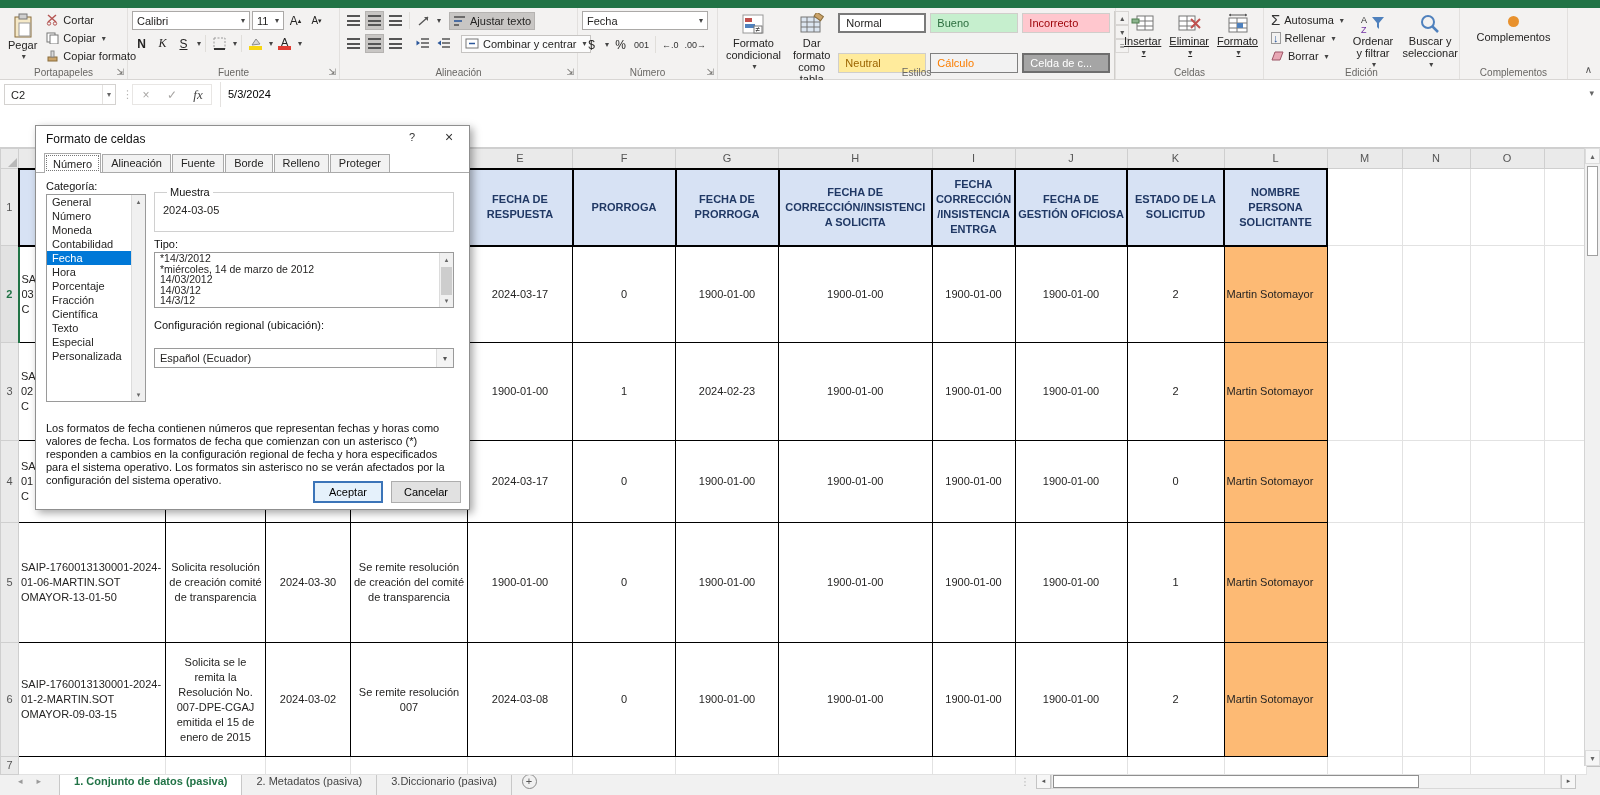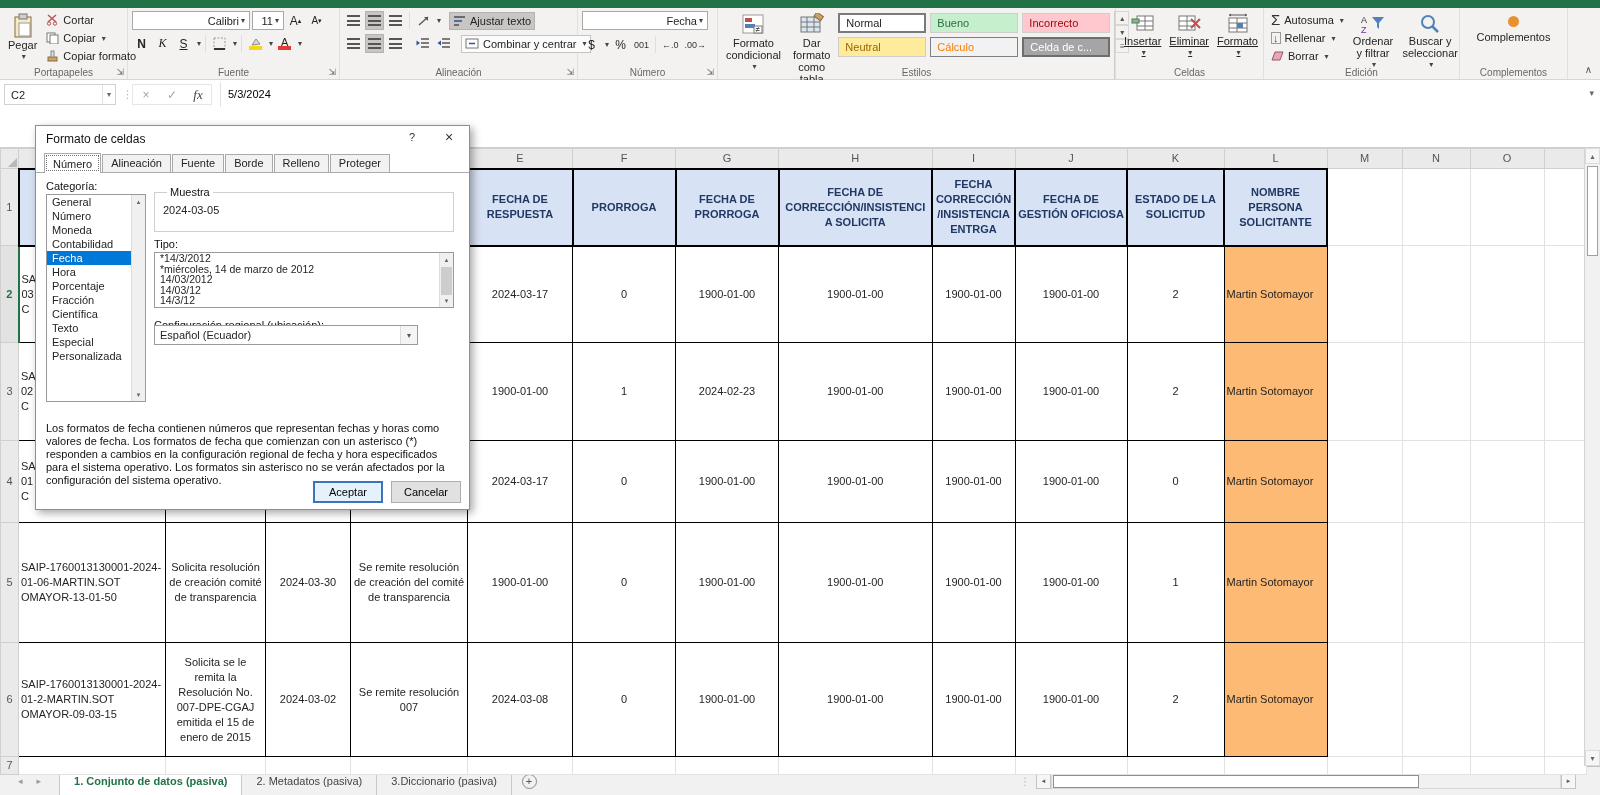--- a/index.html
+++ b/index.html
@@ -10,21 +10,21 @@
   .titlestrip{position:absolute;left:0;top:0;width:1600px;height:8px;background:#217346;}
 
   
   .ribbon{position:absolute;left:0;top:8px;width:1600px;height:72px;background:#f3f2f1;border-bottom:1px solid #d8d6d4;display:flex;}
   .rg{position:relative;border-right:1px solid #e2e0de;padding:3px 4px 14px 4px;flex:0 0 auto;}
   .rg-label{position:absolute;bottom:1px;left:0;right:0;text-align:center;font-size:10px;color:#696764;}
   .launcher{position:absolute;bottom:2px;right:3px;font-size:9px;color:#696764;cursor:pointer;}
   .chev{font-size:8px;color:#444;margin-left:2px;}
   .sbtn{display:flex;align-items:center;gap:4px;font-size:11px;height:18px;padding:0 3px;white-space:nowrap;cursor:pointer;}
   .bigbtn{display:flex;flex-direction:column;align-items:center;justify-content:flex-start;font-size:11px;line-height:12px;text-align:center;padding:2px 4px;cursor:pointer;white-space:normal;}
-  .combo{border:1px solid #aba9a7;background:#fff;font-size:11px;height:19px;display:flex;align-items:center;padding:0 4px;justify-content:flex-end;cursor:pointer;}
+  .combo{border:1px solid #aba9a7;background:#fff;font-size:11px;height:19px;display:flex;align-items:center;padding:0 4px;justify-content:space-between;cursor:pointer;}
   .iconbtn{display:flex;align-items:center;justify-content:center;height:19px;min-width:19px;padding:0 2px;font-size:12px;cursor:pointer;}
   .pressed{background:#c8c6c4;border:1px solid #b5b3b1;}
   .outlined{border:1px solid #c6c4c2;background:#fbfbfb;}
   .bars{display:inline-block;width:13px;height:11px;background:repeating-linear-gradient(to bottom,#555 0 2px,transparent 2px 4.6px);}
   .vline{width:1px;background:#e0deda;align-self:stretch;margin:1px 2px;}
   .row{display:flex;align-items:center;gap:2px;}
   .stylechip{width:88px;height:20px;font-size:11px;display:flex;align-items:center;padding:0 6px;border:1px solid #d0cecb;cursor:pointer;}
   .gal-strip{display:flex;flex-direction:column;border-left:1px solid #d0cecb;}
   .gal-strip span{width:14px;height:14px;font-size:8px;display:flex;align-items:center;justify-content:center;color:#555;border:1px solid #d8d6d4;cursor:pointer;}
   .redbar{display:block;width:13px;height:4px;background:#e03c32;margin-top:-1px;}
@@ -76,21 +76,21 @@
   .listbox{position:absolute;border:1px solid #9a9a9a;background:#fff;overflow:hidden;}
   .li{padding:0 2px 0 5px;height:14px;line-height:14px;white-space:nowrap;cursor:pointer;}
   .li.sel{background:#0078d7;color:#fff;}
   .lscroll{position:absolute;top:0;right:0;bottom:0;width:14px;background:#f0f0f0;border-left:1px solid #dcdcdc;}
   .lscroll .a{height:13px;display:flex;align-items:center;justify-content:center;font-size:7px;color:#666;cursor:pointer;}
   .lscroll .a.b{position:absolute;bottom:0;left:0;right:0;}
   .lthumb{position:absolute;left:1px;right:1px;background:#cdcdcd;cursor:grab;}
   fieldset.muestra{position:absolute;left:118px;top:60px;width:300px;height:46px;border:1px solid #d0d0d0;padding:4px 8px;}
   fieldset.muestra legend{font-size:11px;padding:0 3px;margin-left:4px;color:#111;}
   .sampleval{font-size:11px;margin-top:2px;}
-  .dcombo{position:absolute;left:118px;top:199px;width:264px;height:20px;border:1px solid #9a9a9a;display:flex;align-items:center;padding-left:5px;cursor:pointer;background:#fff;}
+  .dcombo{position:absolute;left:118px;top:222px;width:300px;height:20px;border:1px solid #9a9a9a;display:flex;align-items:center;padding-left:5px;cursor:pointer;background:#fff;}
   .dcombo .dd{margin-left:auto;width:17px;height:100%;border-left:1px solid #dcdcdc;display:flex;align-items:center;justify-content:center;font-size:8px;color:#555;background:#f4f4f4;}
   .ddesc{position:absolute;left:10px;top:296px;width:414px;font-size:11px;line-height:13px;color:#111;}
   .dbtns{position:absolute;right:8px;bottom:6px;display:flex;gap:8px;}
   .dbtn{width:70px;height:22px;font-size:11px;background:#e1e1e1;border:1px solid #adadad;cursor:pointer;font-family:"Liberation Sans",sans-serif;}
   .dbtn.def{background:#e5f1fb;border:2px solid #3b74b8;}
 
   
   .tabbar{position:absolute;left:0;top:766px;width:1600px;height:29px;background:#f1f1f1;border-top:1px solid #c0c0c0;display:flex;align-items:stretch;font-size:11px;}
   .tnav{display:flex;align-items:center;gap:14px;padding:0 18px;color:#9a9a9a;font-size:9px;}
   .stab{display:flex;align-items:center;padding:0 14px;border-right:1px solid #c8c8c8;color:#444;cursor:pointer;white-space:nowrap;}
@@ -350,21 +350,21 @@
               <line x1="2" y1="9" x2="21" y2="9" stroke="#777"></line>
               <line x1="2" y1="14" x2="21" y2="14" stroke="#777"></line>
               <line x1="8" y1="4" x2="8" y2="19" stroke="#777"></line>
               <line x1="15" y1="4" x2="15" y2="19" stroke="#777"></line>
               <rect x="16" y="1" width="8" height="5" fill="#caa36a" stroke="#8a6d3b" transform="rotate(35 20 3)"></rect>
             </svg>
           </span>
         <span>Dar formato como tabla</span>
         <span class="chev">▾</span>
       </div>
-      <div style="display:flex;flex-direction:column;gap:4px;margin-top:2px;">
+      <div style="display:flex;flex-direction:column;gap:20px;margin-top:2px;">
         <div style="display:flex;gap:4px;">
           <div class="stylechip" style="background:#fff;border:2px solid #7a7a7a">Normal</div>
           <div class="stylechip" style="background:#c6efce;color:#2c6e3f">Bueno</div>
           <div class="stylechip" style="background:#ffc7ce;color:#9c0006">Incorrecto</div>
         </div>
         <div style="display:flex;gap:4px;">
           <div class="stylechip" style="background:#ffeb9c;color:#9c6500">Neutral</div>
           <div class="stylechip" style="background:#f2f2f2;color:#fa7d00;border:1px solid #7f7f7f">Cálculo</div>
           <div class="stylechip" style="background:#a5a5a5;color:#fff;border:2px solid #6e6e6e">Celda de c...</div>
         </div>

